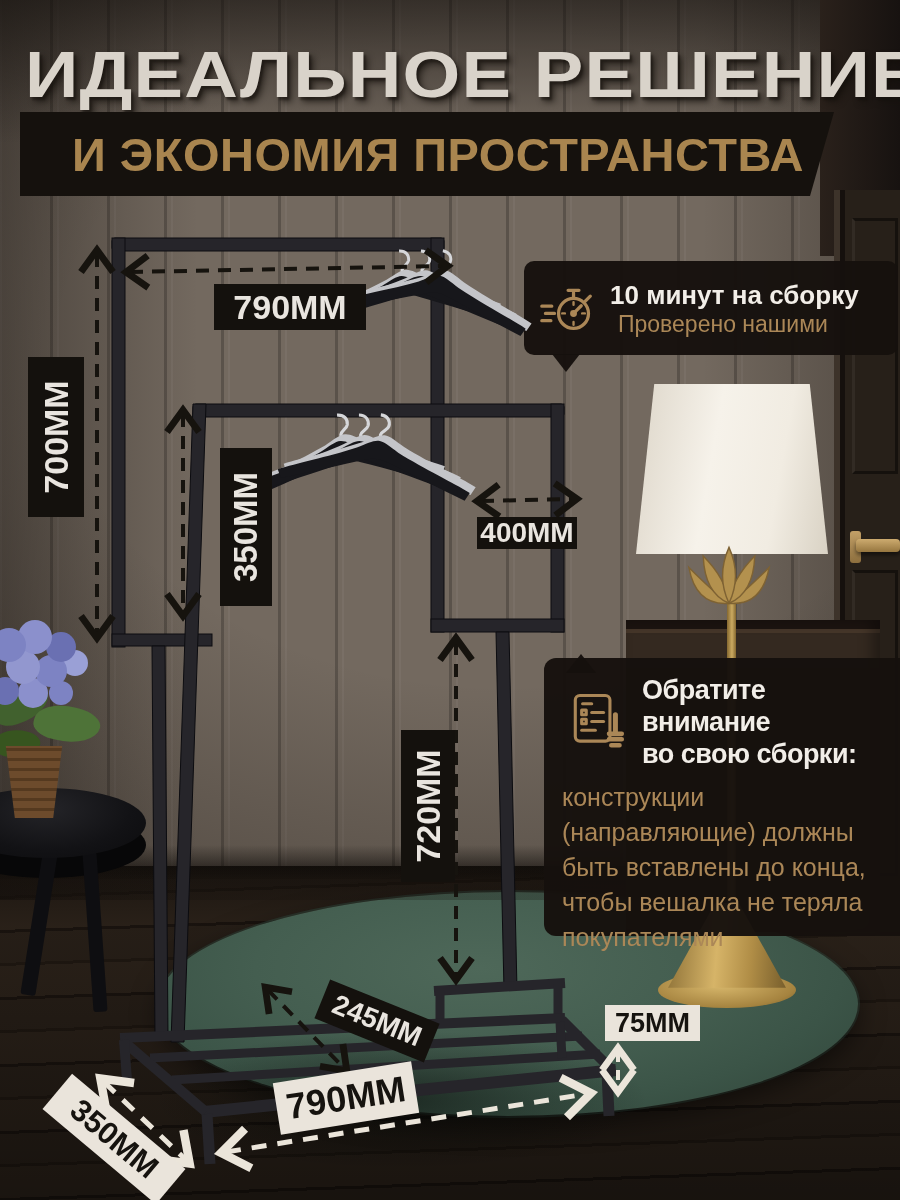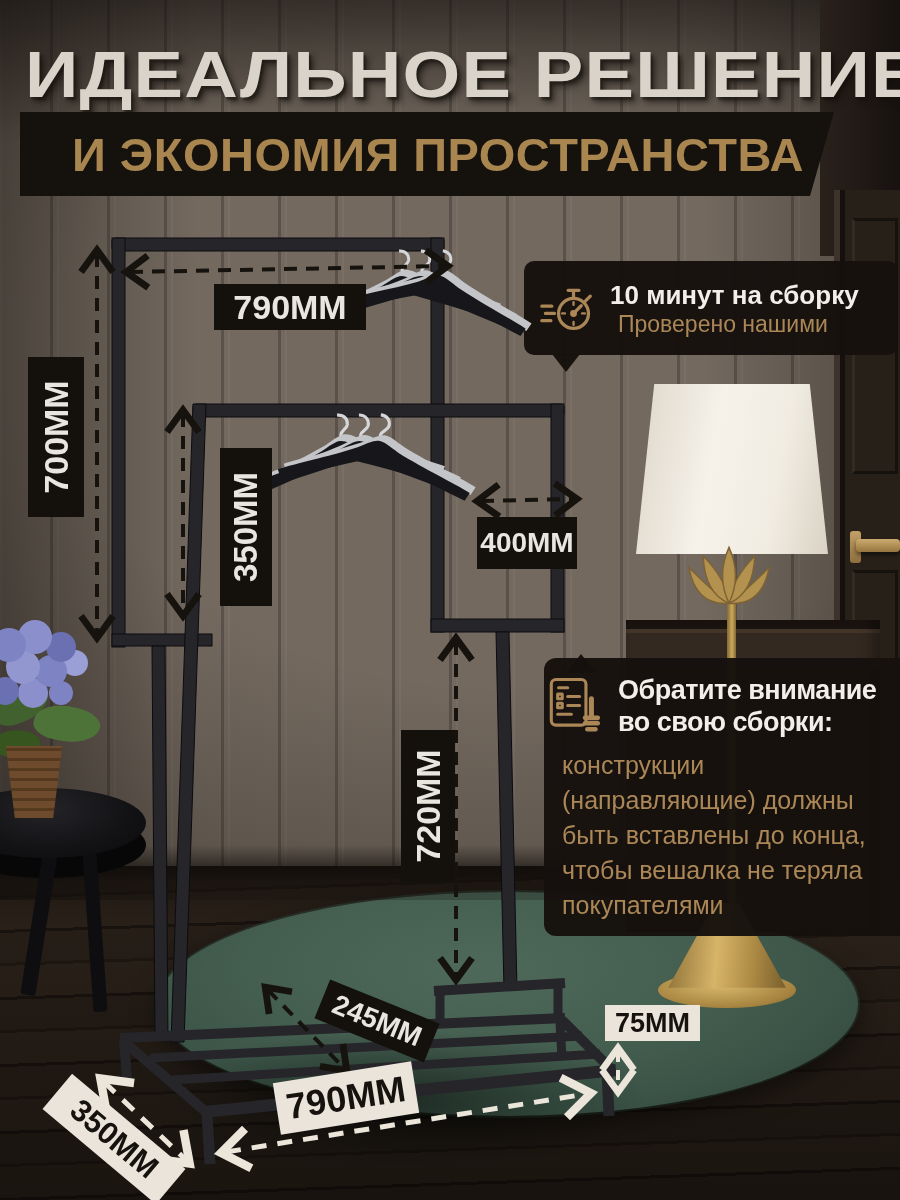--- a/index.html
+++ b/index.html
@@ -83,21 +83,21 @@
   .badge{left:524px;top:261px;width:374px;height:94px;border-radius:10px;
     display:flex;align-items:center;z-index:6;}
   .badge:after{content:"";position:absolute;left:28px;top:93px;border:14px solid transparent;
     border-top:18px solid rgba(22,17,13,.97);}
   .badge .txt{margin-left:12px;}
   .badge .t1{font-size:26px;font-weight:bold;color:#f2eee8;}
   .badge .t2{font-size:23px;color:#ab8757;line-height:26px;margin-left:8px;}
   .note{left:544px;top:658px;width:356px;height:278px;border-radius:12px 0 0 12px;z-index:8;padding:0;}
   .note:before{content:"";position:absolute;left:22px;top:-19px;border:15px solid transparent;
     border-bottom:19px solid rgba(22,17,13,.97);}
-  .note-head{display:flex;align-items:center;padding:16px 0 0 0;}
+  .note-head{display:flex;align-items:center;padding:16px 0 0 24px;}
   .note-title{margin-left:12px;font-size:27px;font-weight:bold;line-height:32px;color:#f2eee8;letter-spacing:-.5px;}
   .note-body{padding:10px 0 0 18px;font-size:25px;line-height:35px;color:#ab8757;}
 
   
   .dlabel{position:absolute;display:flex;align-items:center;justify-content:center;
     font-weight:bold;z-index:9;letter-spacing:0;}
   .dk{background:#14110d;color:#e9e5df;}
   .lt{background:#eae4db;color:#16130f;}
 
   svg.rack{position:absolute;left:0;top:0;z-index:7;}
@@ -270,20 +270,20 @@
     <g fill="none" stroke="#ebe5da" stroke-width="5" stroke-dasharray="15 11" marker-start="url(#mkw)" marker-end="url(#mkw)">
       <line x1="226" y1="1152" x2="586" y2="1094"></line>
       <line x1="104" y1="1082" x2="186" y2="1160"></line>
       <line x1="618" y1="1052" x2="618" y2="1088" stroke-width="4" stroke-dasharray="10 8"></line>
     </g>
   </svg>
 
   <div class="dlabel dk" style="left:214px;top:284px;width:152px;height:46px;font-size:34px;">790MM</div>
   <div class="dlabel dk" style="left:-24px;top:409px;width:160px;height:56px;font-size:34px;transform:rotate(-90deg);">700MM</div>
   <div class="dlabel dk" style="left:167px;top:501px;width:158px;height:52px;font-size:33px;transform:rotate(-90deg);">350MM</div>
-  <div class="dlabel dk" style="left:477px;top:517px;width:100px;height:52px;font-size:28px;">400MM</div>
+  <div class="dlabel dk" style="left:477px;top:517px;width:100px;height:32px;font-size:28px;">400MM</div>
   <div class="dlabel dk" style="left:352px;top:779px;width:152px;height:54px;font-size:34px;transform:rotate(-90deg);">720MM</div>
   <div class="dlabel dk" style="left:318px;top:1000px;width:118px;height:42px;font-size:28px;transform:rotate(22deg);">245MM</div>
   <div class="dlabel lt" style="left:605px;top:1005px;width:95px;height:36px;font-size:27px;">75MM</div>
   <div class="dlabel lt" style="left:276px;top:1072px;width:140px;height:52px;font-size:36px;transform:rotate(-9deg);">790MM</div>
   <div class="dlabel lt" style="left:40px;top:1116px;width:148px;height:46px;font-size:31px;transform:rotate(40deg);">350MM</div>
 
 </div>
 
 </body></html>

